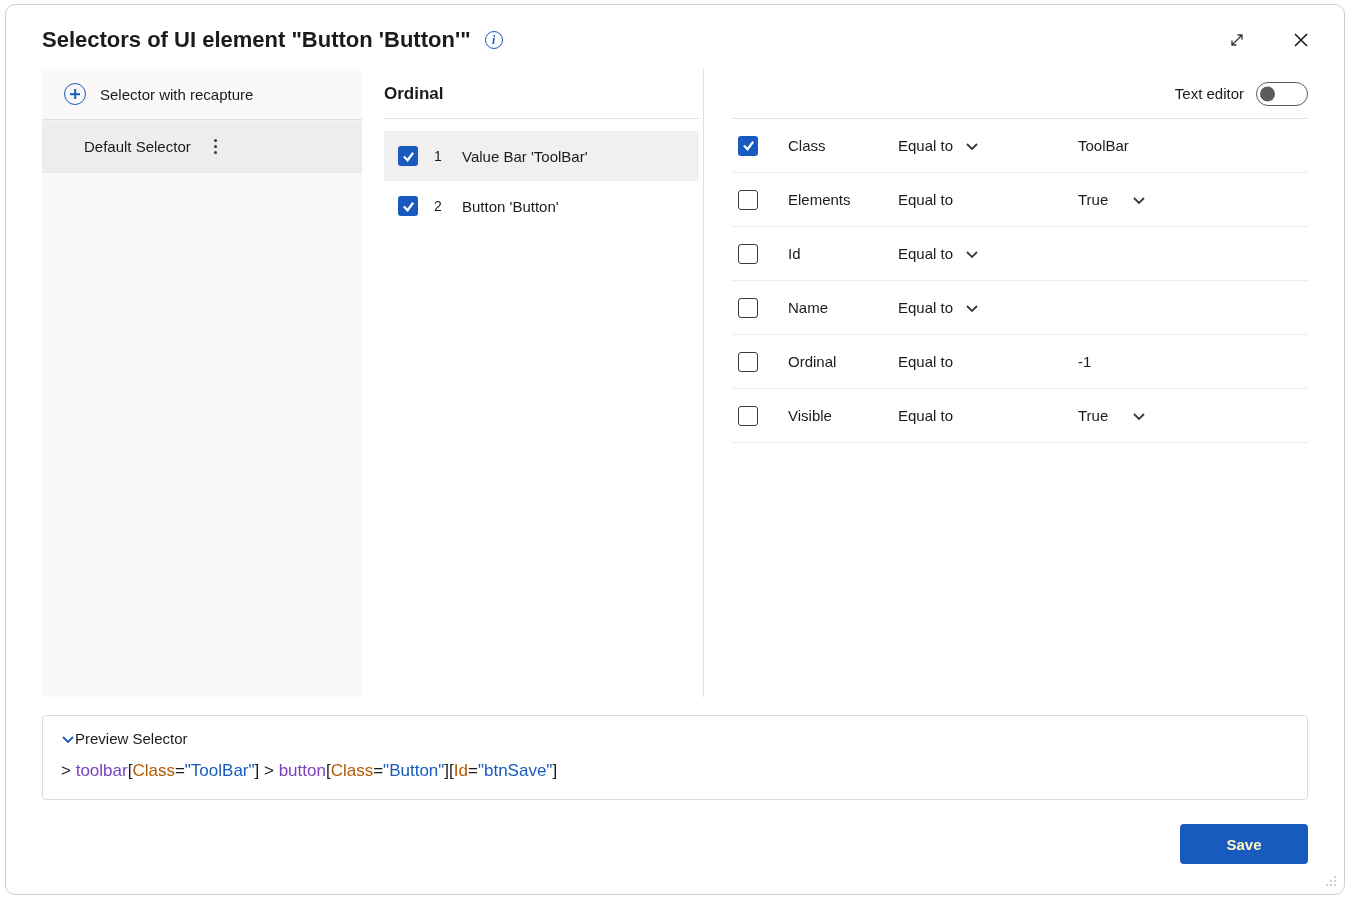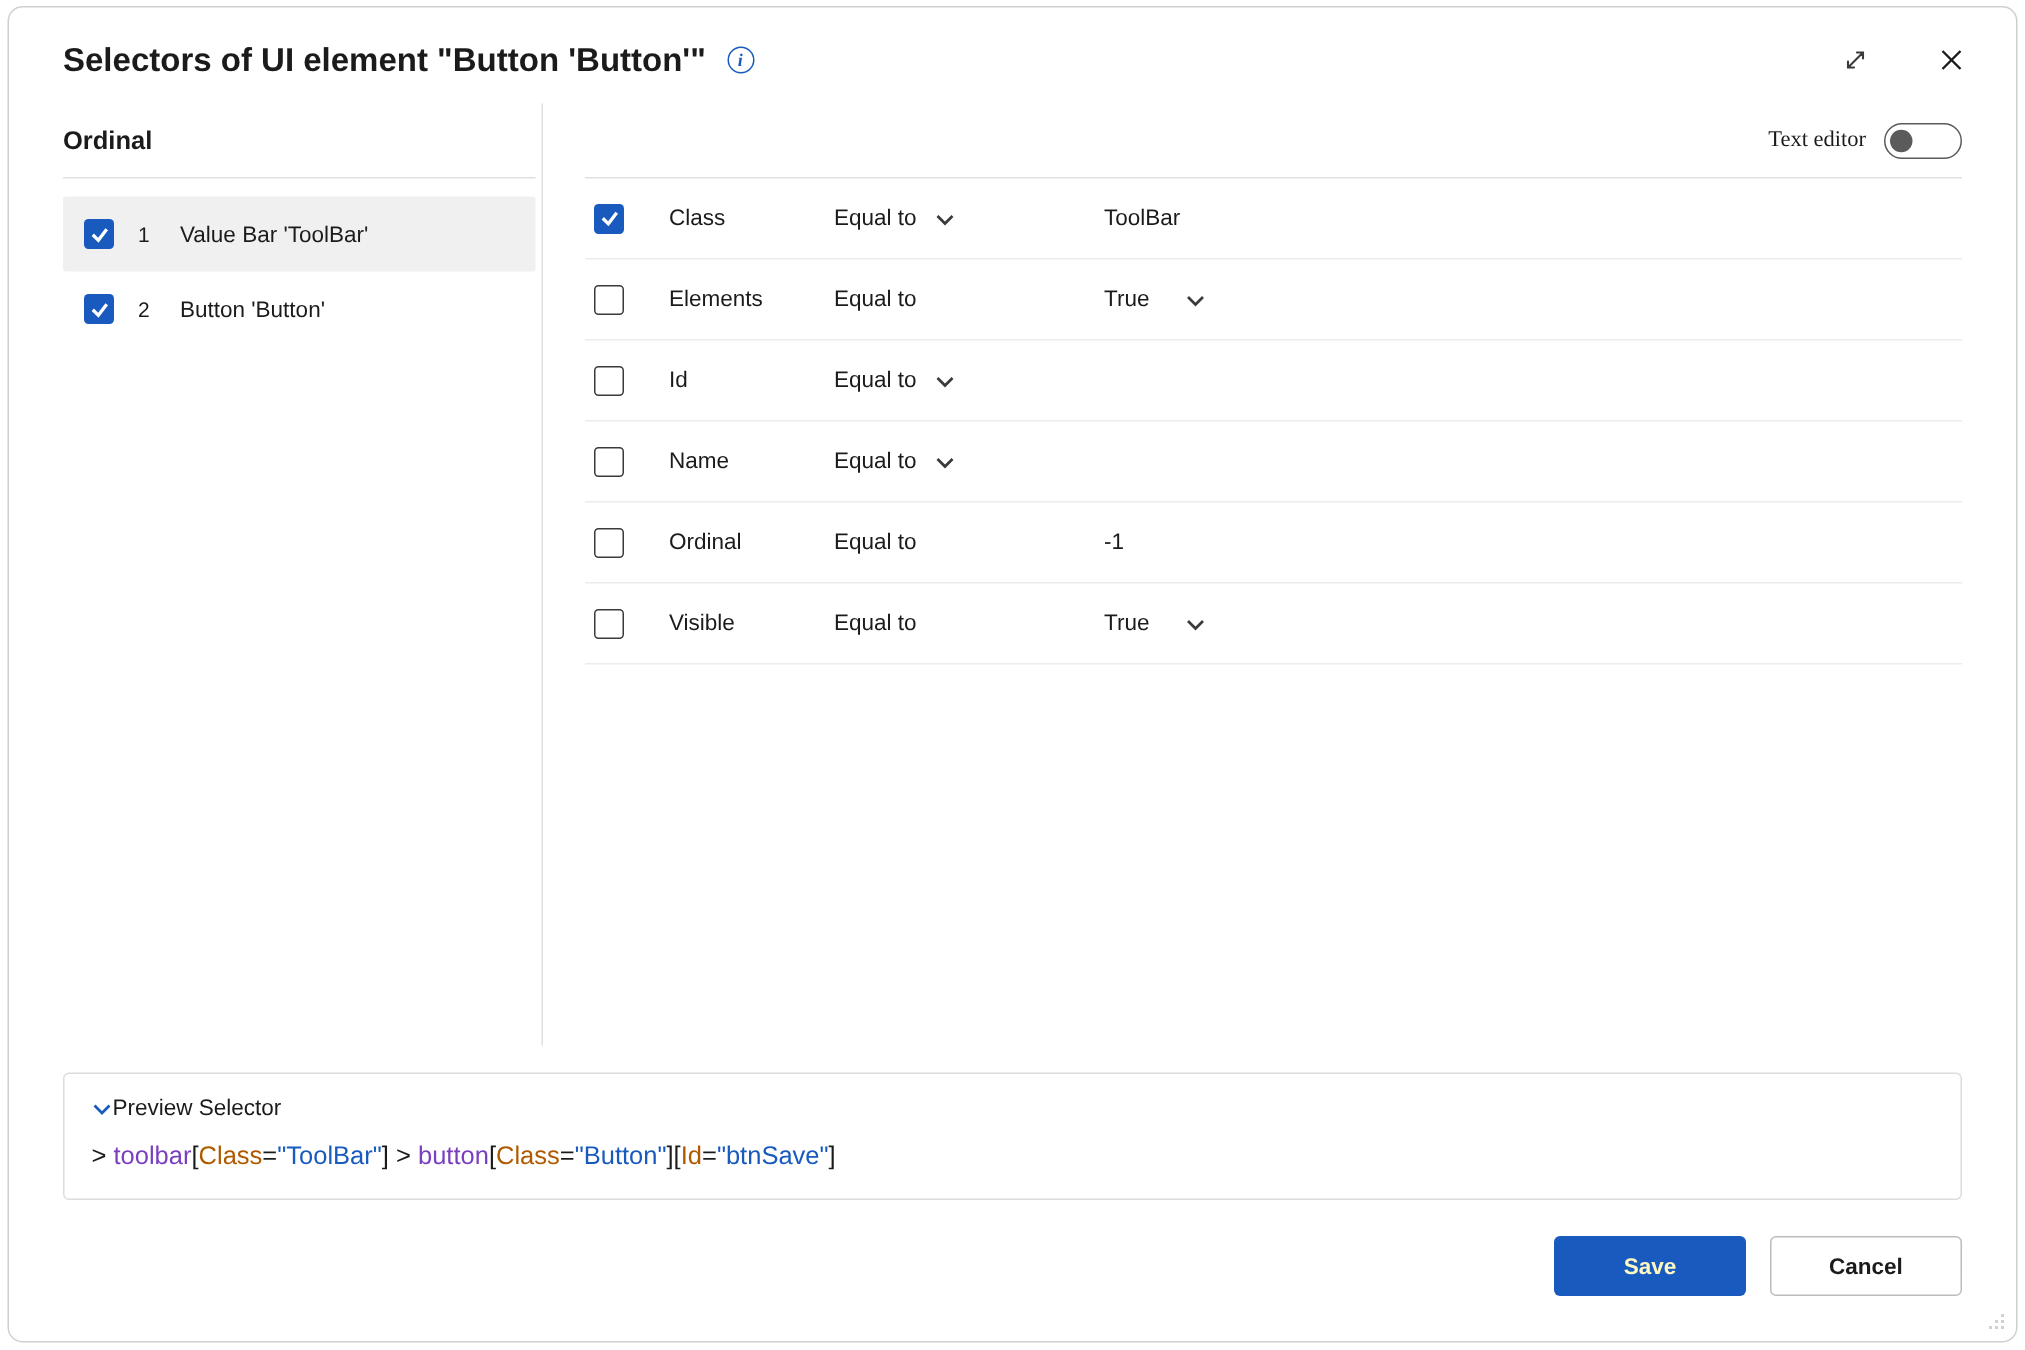--- a/index.html
+++ b/index.html
@@ -122,21 +122,21 @@
     align-items: center;
     height: 50px;
     border-bottom: 1px solid #e0e0e0;
   }
   .elements-header h2 { font-size: 17px; font-weight: 600; }
   
   .toggle-wrap {
     display: flex; align-items: center; gap: 12px;
     margin-left: auto;
   }
-  .toggle-wrap .lbl { font-size: 15px; color: #1b1b1b; font-family: Liberation Serif, serif; }
+  .toggle-wrap .lbl { font-size: 15px; color: #1b1b1b; }
   .toggle {
     width: 52px; height: 24px;
     border: 1.5px solid #5b5b5b;
     border-radius: 14px;
     position: relative;
   }
   .toggle::after {
     content: '';
     position: absolute;
     left: 3px; top: 50%;
@@ -277,20 +277,34 @@
     </span>
     <span class="win-btn">
       <svg viewBox="0 0 16 16">
           <path d="M2 2 L14 14 M14 2 L2 14" stroke="#1b1b1b" stroke-width="1.6"></path>
         </svg>
     </span>
   </div>
 
   <div class="body">
 
+    <div class="sidebar">
+      <div class="new-selector">
+        <span class="plus-circle"></span>
+        <span>Selector with recapture</span>
+      </div>
+      <div class="selector-item">
+        <span>Default Selector</span>
+        <span class="dots">
+            <i></i>
+            <i></i>
+            <i></i>
+          </span>
+      </div>
+    </div>
 
     <div class="elements-col">
       <div class="elements-header">
         <h2>Ordinal</h2>
       </div>
       <div class="elements-list" id="elements-list">
           <div class="element-row selected">
             <span class="chk checked">
               <svg viewBox="0 0 14 14">
                 <path d="M2 7 L6 11 L12 3"></path>
@@ -414,21 +428,20 @@
             <path d="M2 5 L7 10 L12 5"></path>
           </svg>
       </span>
       <span>Preview Selector</span>
     </div>
     <div class="preview-code" id="preview-code"><span class="tok-gt">&gt; </span><span class="tok-tag">toolbar</span><span class="tok-brk">[</span><span class="tok-attr">Class</span><span class="tok-eq">=</span><span class="tok-str">"ToolBar"</span><span class="tok-brk">]</span><span class="tok-gt"> &gt; </span><span class="tok-tag">button</span><span class="tok-brk">[</span><span class="tok-attr">Class</span><span class="tok-eq">=</span><span class="tok-str">"Button"</span><span class="tok-brk">]</span><span class="tok-brk">[</span><span class="tok-attr">Id</span><span class="tok-eq">=</span><span class="tok-str">"btnSave"</span><span class="tok-brk">]</span></div>
   </div>
 
   <div class="footer">
     <div class="btn btn-primary">Save</div>
-    <div class="btn btn-secondary">Cancel</div>
   </div>
 
   <div class="resize-grip">
     <span style="right:0;bottom:0"></span>
       <span style="right:4px;bottom:0"></span>
       <span style="right:0;bottom:4px"></span>
     <span style="right:8px;bottom:0"></span>
       <span style="right:4px;bottom:4px"></span>
       <span style="right:0;bottom:8px"></span>
   </div>

